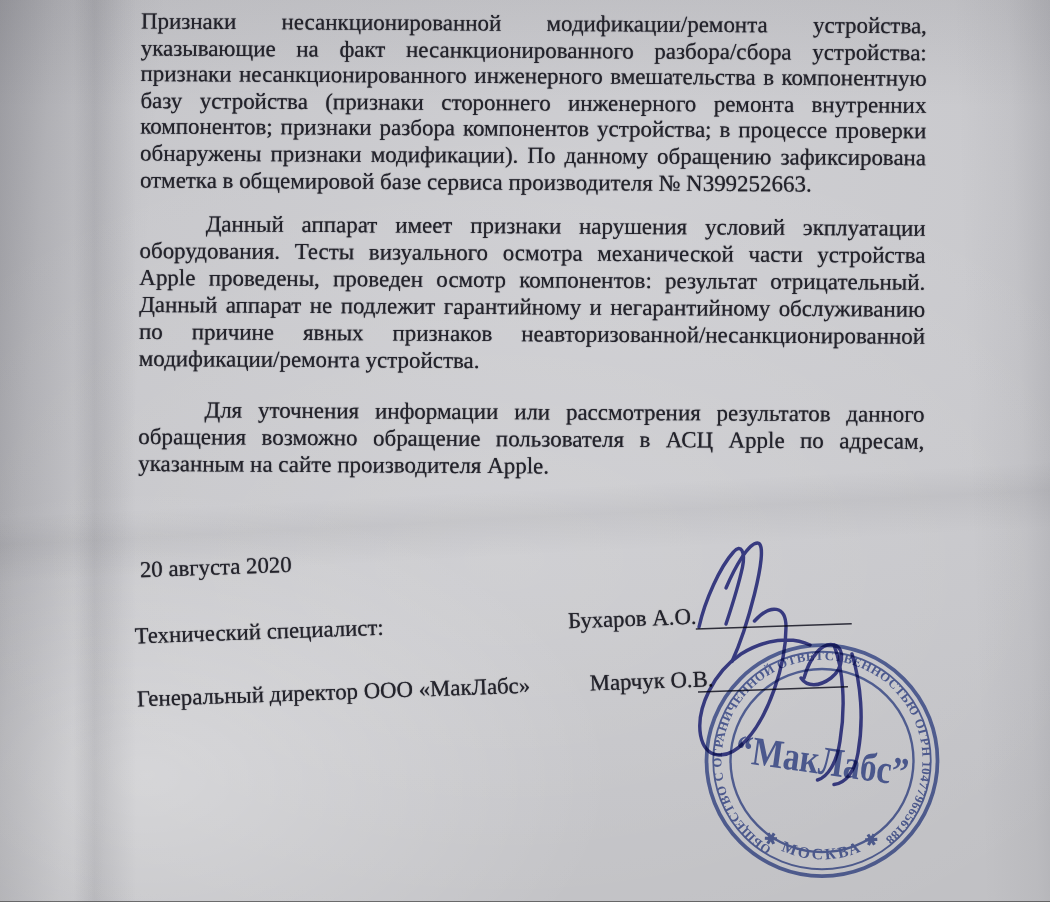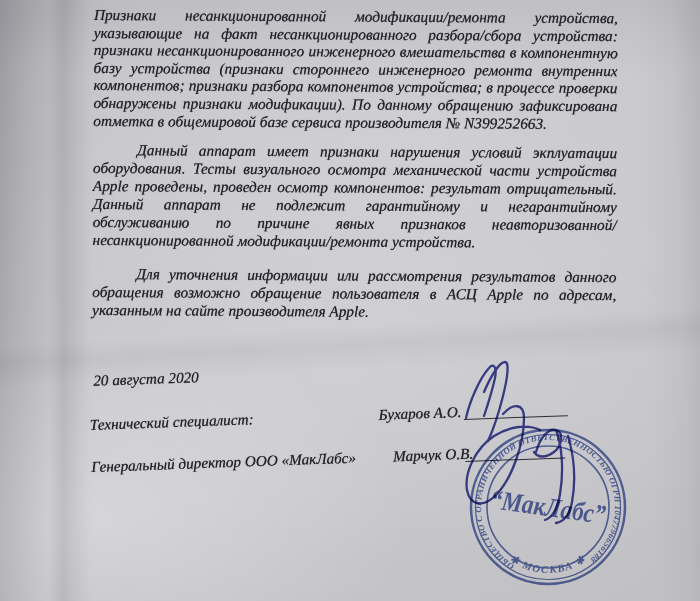--- a/index.html
+++ b/index.html
@@ -9,21 +9,20 @@
     background-color:#cbcbcf;
     background-image:
       linear-gradient(94deg, rgba(40,40,50,0.28) 0%, rgba(40,40,50,0.14) 5%, rgba(40,40,50,0.03) 11%, rgba(0,0,0,0) 15%),
       linear-gradient(90deg, transparent 7%, rgba(30,30,42,0.10) 9%, transparent 13%),
       linear-gradient(268deg, rgba(30,30,42,0.13) 0%, rgba(30,30,42,0.04) 4%, transparent 9%),
       linear-gradient(177deg, transparent 54%, rgba(20,20,30,0.05) 57%, transparent 61%),
       linear-gradient(180deg, rgba(20,20,30,0.06) 0%, transparent 12%),
       radial-gradient(520px 320px at 14% 86%, rgba(255,255,255,0.30), transparent 60%),
       radial-gradient(680px 420px at 48% 62%, rgba(255,255,255,0.16), transparent 70%),
       radial-gradient(900px 560px at 60% 20%, rgba(255,255,255,0.07), rgba(0,0,0,0.05) 80%);
-    font-style: italic;
   }
   .doc-text{
     position:absolute;left:94px;top:6px;width:524px;
     transform:rotate(0.35deg);transform-origin:0 0;
     color:#23232b;text-shadow:0 0 0.7px rgba(35,35,43,0.85);
     font-size:15.3px;text-align:justify;
   }
   .doc-text p{margin:0;}
   .p1{line-height:17.6px;margin-bottom:12px !important;}
   .p2{line-height:18px;margin-bottom:16px !important;text-indent:44px;}

